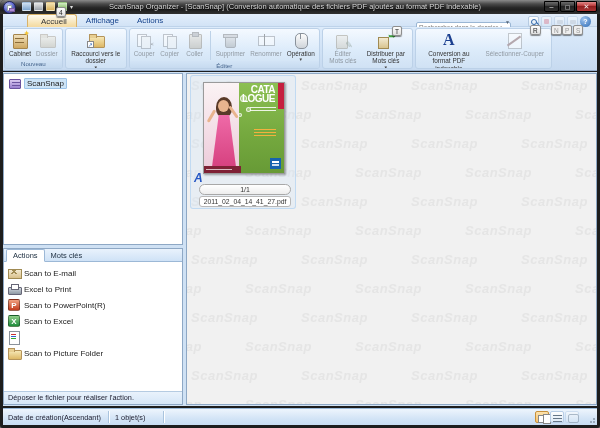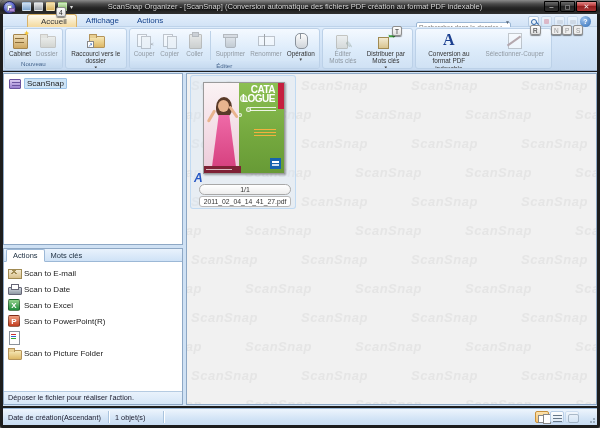--- a/index.html
+++ b/index.html
@@ -201,21 +201,21 @@
       <span class="doc"></span>
       <span class="fold"></span>
     </div>
     <div class="qat">
       <span class="qicon qi-window"></span>
       <span class="qicon qi-printer"></span>
       <span class="qicon qi-folder"></span>
       <span class="qicon qi-green"></span>
       <span class="qcaret">▾</span>
     </div>
-    <div class="title-text">ScanSnap Organizer - [ScanSnap]  (Conversion automatique des fichiers PDF création au format PDF indexable)</div>
+    <div class="title-text">ScanSnap Organizer - [ScanSnap]  (Conversion automatique des fichiers PDF ajoutés au format PDF indexable)</div>
     <div class="win-controls">
       <div class="wc wc-min"></div>
       <div class="wc wc-max"></div>
       <div class="wc wc-close"></div>
     </div>
   </div>
   <div class="keytip" style="left:56px;top:7px;">4</div>
 
   <div class="tabrow">
     <div class="tabs">
@@ -354,29 +354,29 @@
         <div class="ap-tab active">Actions</div>
         <div class="ap-tab">Mots clés</div>
       </div>
       <div class="ap-list">
         <div class="ap-item">
           <span class="ai ai-mail"></span>
           <span>Scan to E-mail</span>
         </div>
         <div class="ap-item">
           <span class="ai ai-print"></span>
-          <span>Scan to Date</span>
+          <span>Excel to Print</span>
+        </div>
+        <div class="ap-item">
+          <span class="ai ai-letter ai-ppt"></span>
+          <span>Scan to PowerPoint(R)</span>
         </div>
         <div class="ap-item">
           <span class="ai ai-letter ai-excel"></span>
           <span>Scan to Excel</span>
-        </div>
-        <div class="ap-item">
-          <span class="ai ai-letter ai-ppt"></span>
-          <span>Scan to PowerPoint(R)</span>
         </div>
         <div class="ap-item">
           <span class="ai ai-gdocs"></span>
         </div>
         <div class="ap-item">
           <span class="ai ai-picfolder"></span>
           <span>Scan to Picture Folder</span>
         </div>
       </div>
       <div class="ap-footer">Déposer le fichier pour réaliser l'action.</div>

